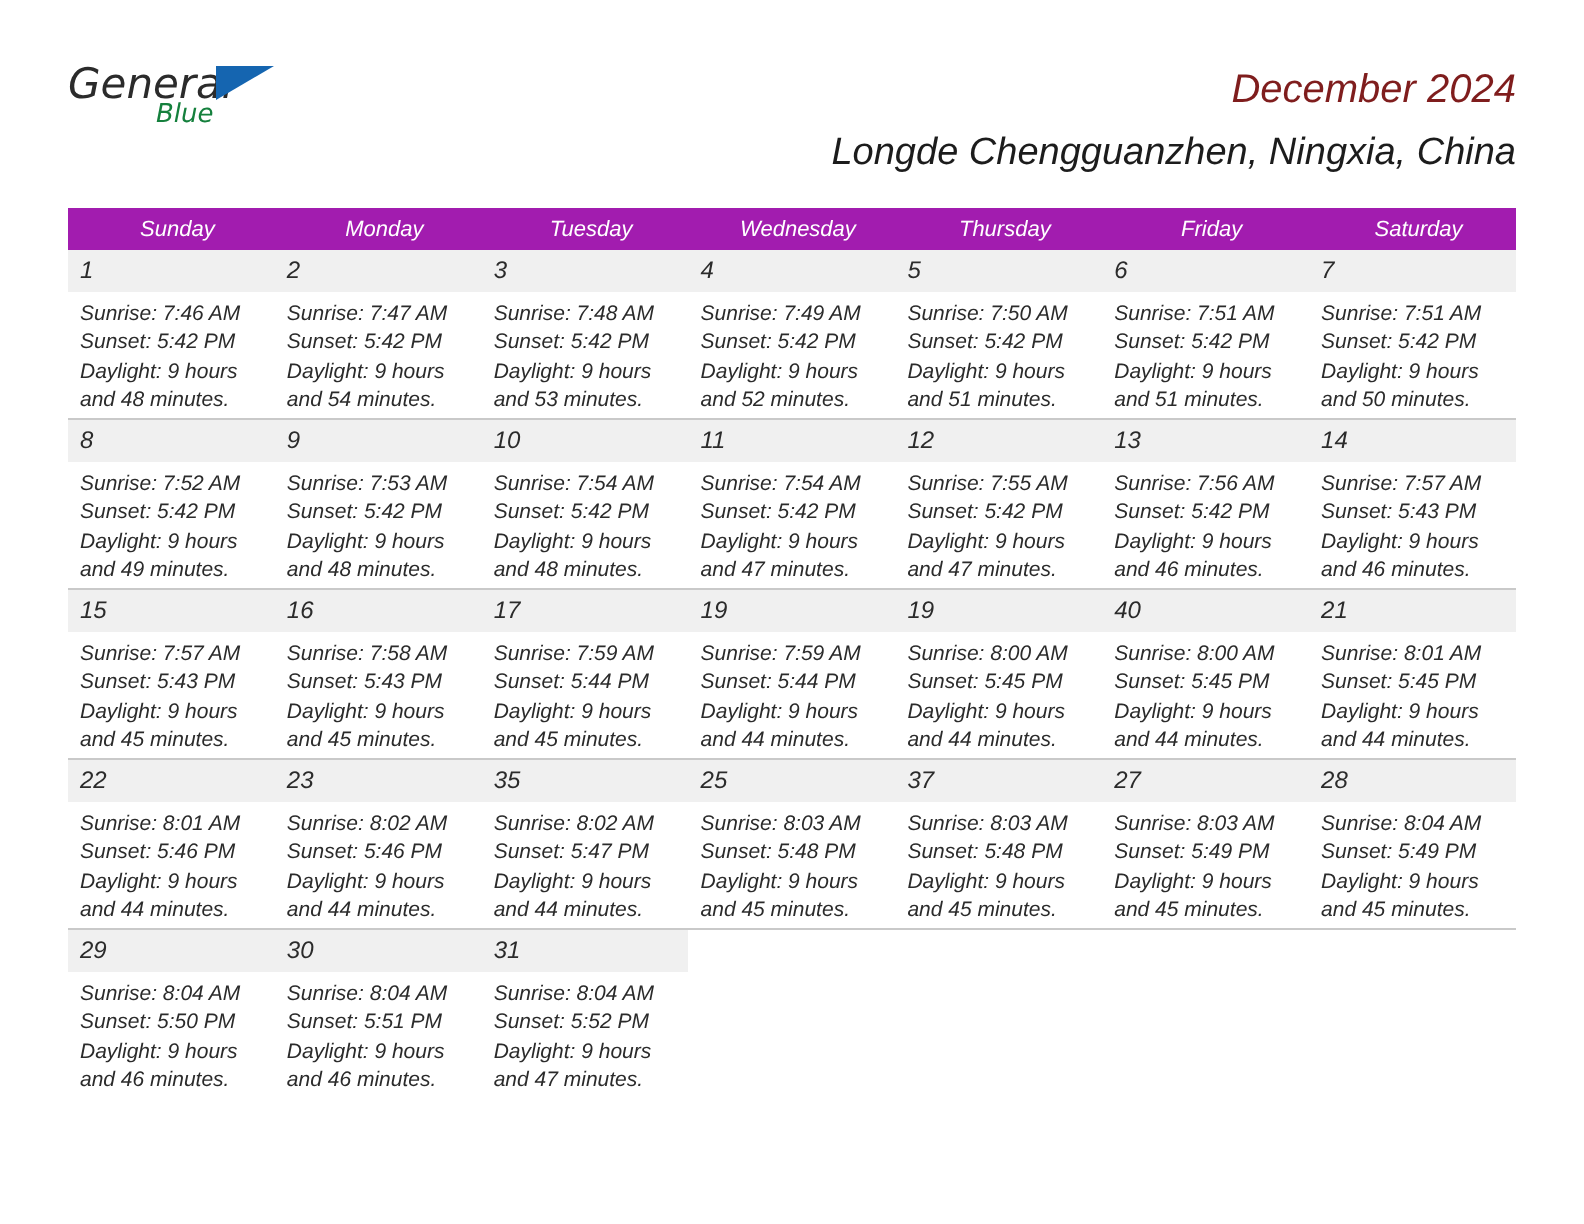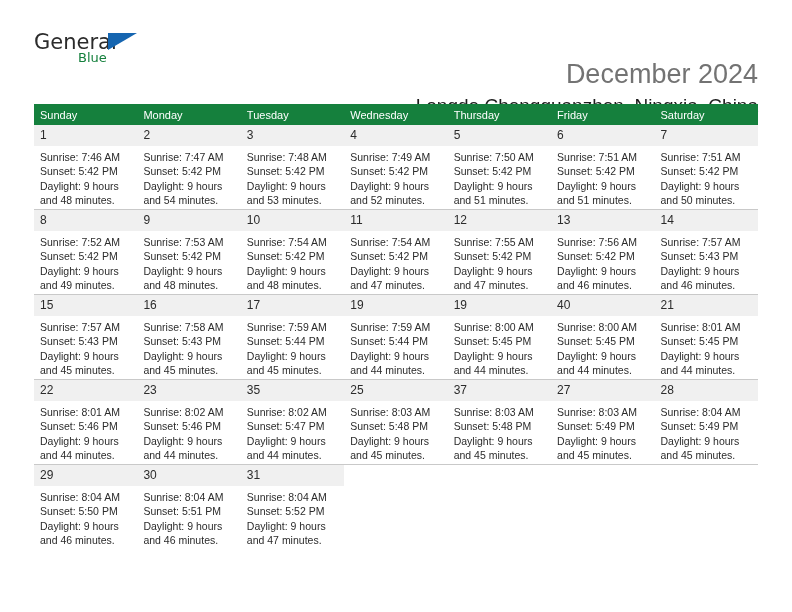--- a/index.html
+++ b/index.html
@@ -12,20 +12,21 @@
     height: 612px;
     font-family: "Liberation Sans", sans-serif;
     color: #222222;
     overflow: hidden;
   }
   .page {
     position: relative;
     width: 792px;
     height: 612px;
     box-sizing: border-box;
+    font-style: italic;
   }
 
   
   .header {
     position: absolute;
     left: 34px;
     top: 28px;
     right: 34px;
     height: 68px;
   }
@@ -65,51 +66,50 @@
     font-weight: 400;
   }
 
   .titles {
     position: absolute;
     right: 0;
     top: 0;
     text-align: right;
   }
   .cal-title {
-    font-size: 27px;
-    color: #737373;
+    font-size: 20px;
+    color: #7f1d1d;
     font-weight: 400;
     line-height: 34px;
     white-space: nowrap;
-    margin-top: 29px;
   }
   .cal-subtitle {
     font-size: 19px;
     color: #1c1c1c;
     font-weight: 400;
     line-height: 20px;
     margin-top: 5px;
     white-space: nowrap;
   }
 
   
   .calendar {
     position: absolute;
     left: 34px;
     top: 104px;
     width: 724px;
     border-collapse: collapse;
     table-layout: fixed;
   }
   .calendar th {
-    background: #15803d;
+    background: #a21caf;
     color: #ffffff;
     font-size: 11px;
     font-weight: 400;
-    text-align: left;
+    text-align: center;
     padding: 4px 0 4px 6px;
     height: 13px;
     border: none;
   }
   .calendar td {
     vertical-align: top;
     padding: 0;
     border: none;
     border-top: 1px solid #cfcfcf;
     height: 84px;

